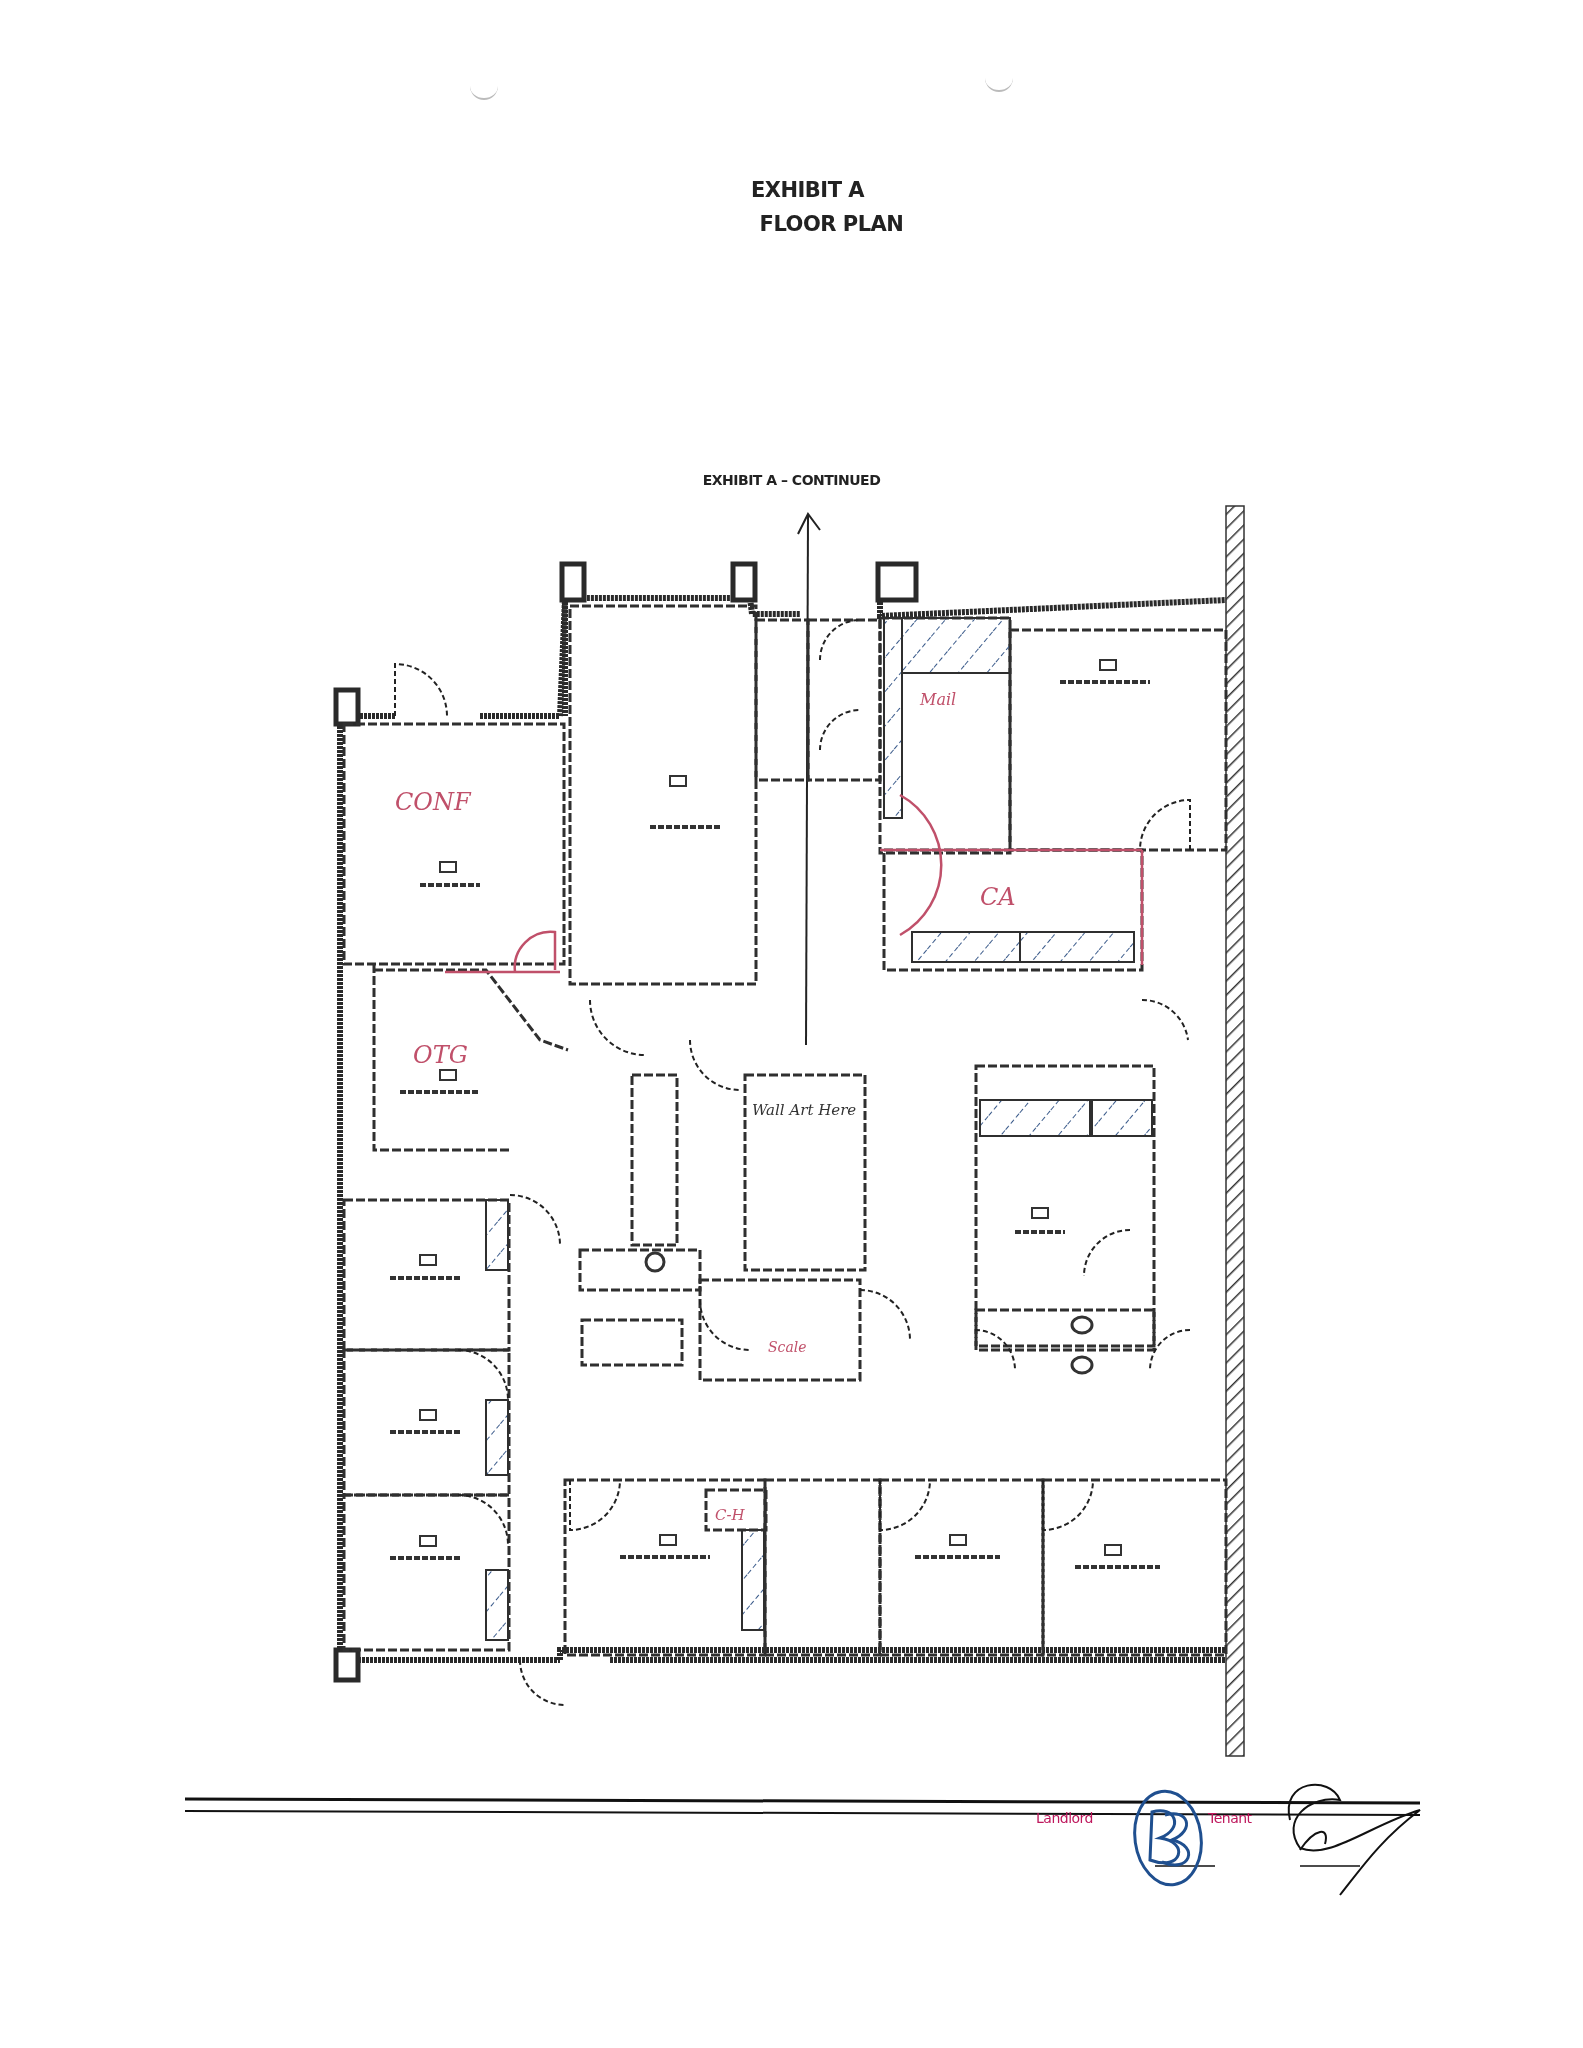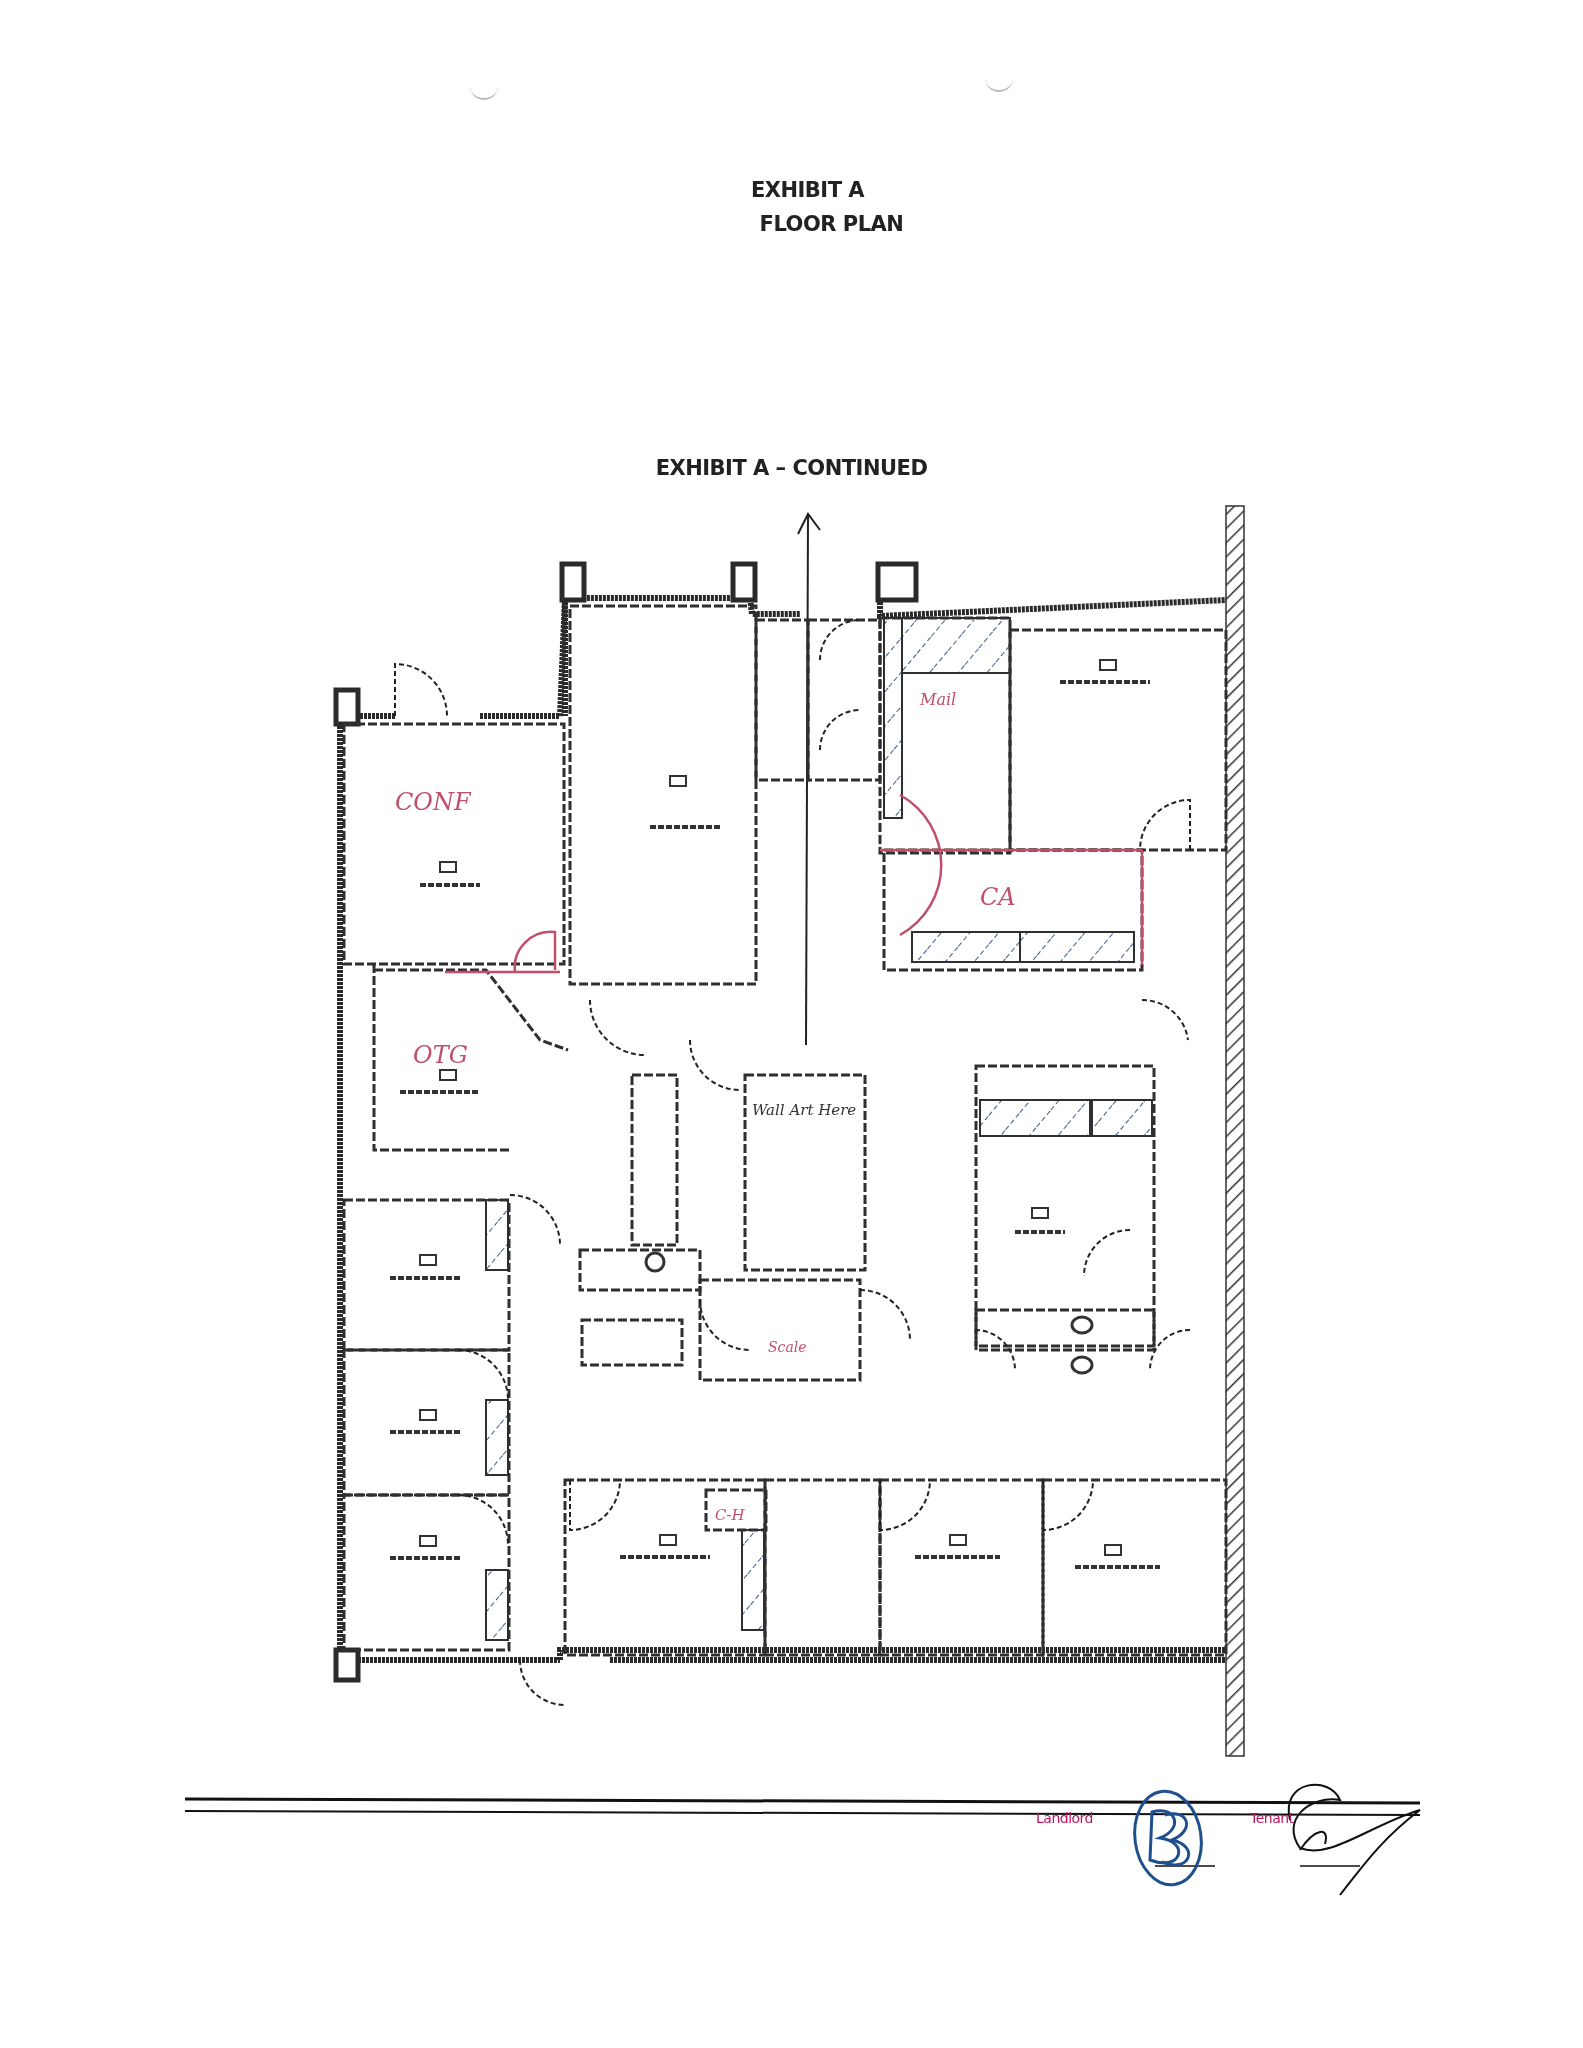--- a/index.html
+++ b/index.html
@@ -1,20 +1,20 @@
 <!DOCTYPE html>
 <html><head>
 <meta charset="utf-8">
 <style>
   html,body{margin:0;padding:0;background:#fff;}
   body{width:1583px;height:2048px;position:relative;overflow:hidden;font-family:"Liberation Sans",sans-serif;}
   .title{position:absolute;left:0;width:1583px;text-align:center;font-family:"DejaVu Sans",sans-serif;font-weight:bold;color:#222;font-size:21px;letter-spacing:-0.5px;}
   #t1{top:178px;margin-left:16px;}
   #t2{top:212px;padding-left:40px;}
-  #t3{top:456px;font-size:21px;}
+  #t3{top:472px;font-size:14px;}
   .punch{position:absolute;width:28px;height:14px;border-bottom:2px solid #bbb;border-radius:0 0 14px 14px;}
   svg{position:absolute;left:0;top:0;}
   .sig-label{position:absolute;font-family:"DejaVu Sans",sans-serif;font-size:14px;color:#be185d;top:1810px;letter-spacing:-0.5px;}
   .hw{font-family:"DejaVu Serif",serif;font-style:italic;}
 </style>
 </head>
 <body>
 
 <div class="punch" style="left:470px;top:84px;"></div>
 <div class="punch" style="left:985px;top:76px;"></div>
@@ -196,13 +196,13 @@
     <path d="M1165 1815 C1188 1808 1196 1830 1172 1840 C1200 1846 1190 1874 1162 1862"></path>
   </g>
 
   <g stroke="#111" fill="none" stroke-width="2">
     <path d="M1290 1820 C1280 1780 1330 1775 1340 1800 C1310 1795 1280 1820 1300 1848 C1330 1860 1370 1825 1420 1810 C1380 1840 1360 1870 1340 1895"></path>
     <path d="M1300 1850 C1315 1828 1330 1826 1325 1844"></path>
   </g>
 </svg>
 
 <div class="sig-label" style="left:1036px;">Landlord</div>
-<div class="sig-label" style="left:1208px;margin-left:42px;">Tenant</div>
+<div class="sig-label" style="left:1208px;">Tenant</div>
 
 </body></html>

